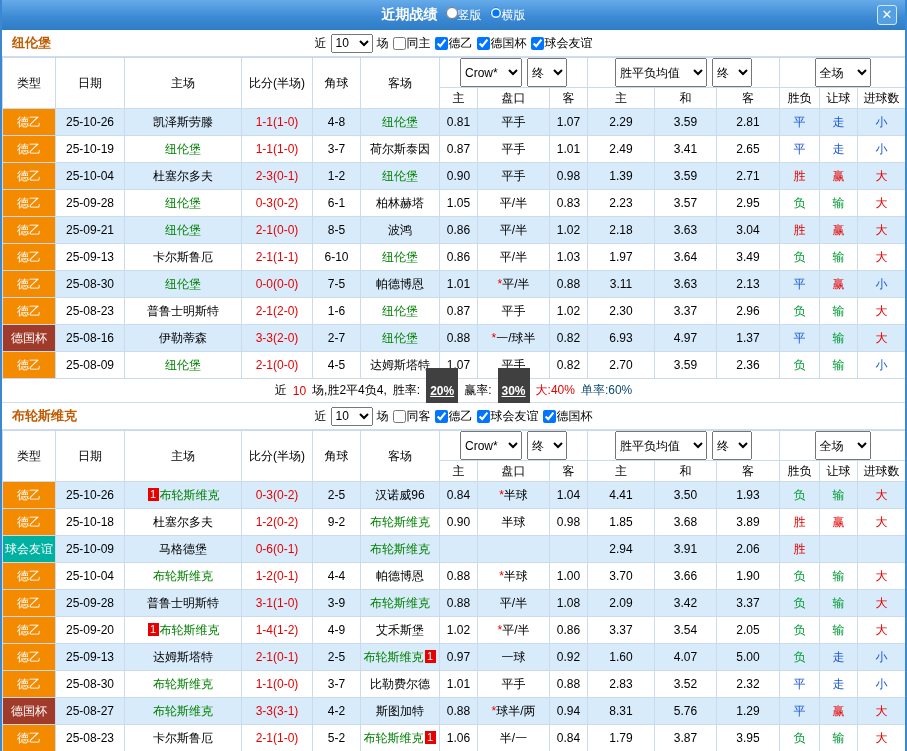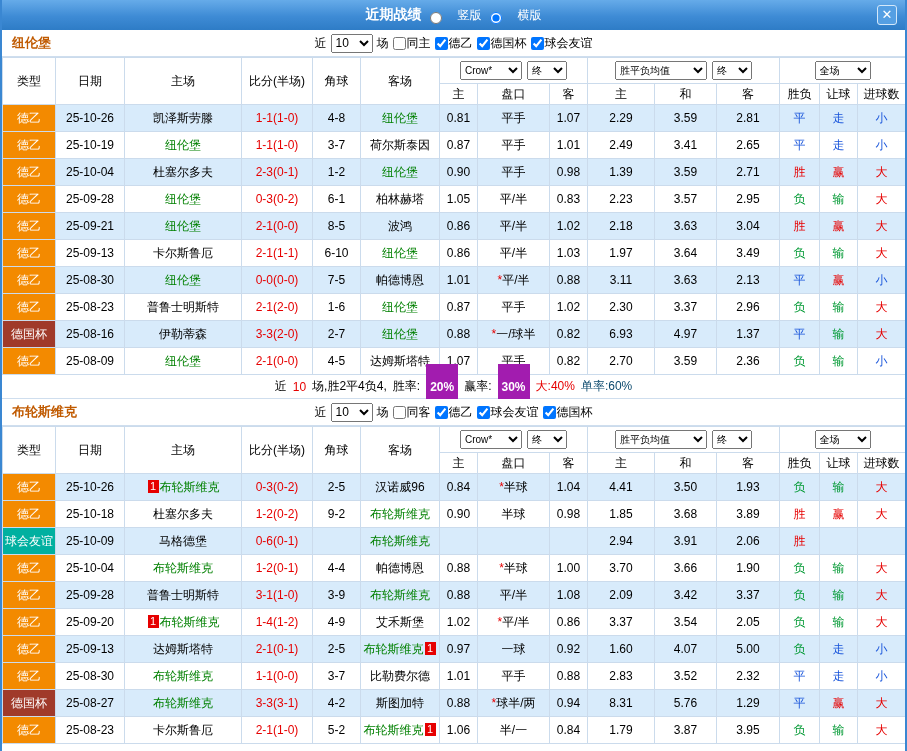--- a/index.html
+++ b/index.html
@@ -8,21 +8,21 @@
     width:907px; height:751px; overflow:hidden; background:#fff;
     border-left:2px solid #3a87d2; border-right:2px solid #3a87d2;
     font-family:"Liberation Sans","DejaVu Sans",sans-serif; font-size:12px; color:#000;
   }
   
   .topbar {
     height:30px; background:linear-gradient(180deg,#66abe9 0%,#3e8bd5 55%,#2e7cc6 100%);
     display:flex; align-items:center; justify-content:center; gap:8px; color:#fff; position:relative;
   }
   .tb-title { font-weight:bold; font-size:14px; }
-  .tb-radio { display:flex; align-items:flex-end; gap:16px; cursor:pointer; color:#fff; }
+  .tb-radio { display:flex; align-items:flex-start; gap:0; cursor:pointer; color:#fff; }
   .tb-radio input { margin:0; width:12px; height:12px; }
   .close-btn {
     position:absolute; right:8px; top:5px; width:20px; height:20px; line-height:18px;
     text-align:center; font-size:13px; font-weight:bold; color:#fff; background:#559fe3;
     border:1px solid #d4e8fa; border-radius:3px; cursor:pointer;
   }
   
   .team-band { height:27px; display:flex; align-items:center; position:relative; border-bottom:1px solid #cfdeee; background:#fff; }
   .team-name { margin-left:10px; font-weight:bold; font-size:13px; color:#c05a00; }
   .filters { position:absolute; left:50%; transform:translateX(-50%); display:flex; align-items:center; gap:4px; white-space:nowrap; }
@@ -31,35 +31,35 @@
   .filters input { margin:0; width:13px; height:13px; }
   
   table.stats { border-collapse:collapse; table-layout:fixed; width:100%; }
   .stats th, .stats td {
     border:1px solid #cbdbec; text-align:center; padding:0; font-weight:normal;
     overflow:hidden; white-space:nowrap; font-size:12px;
   }
   .stats thead th { background:#fff; }
   tr.selects-row th { height:26px; }
   .sel-wrap { display:flex; align-items:center; justify-content:center; gap:5px; }
-  select.hdr { height:19px; font-size:10px; }
+  select.hdr { height:29px; font-size:12px; }
   tr.sub-header th { height:21px; }
   .stats tbody td { height:27px; }
   .stats tbody tr.alt td { background:#d8ebfb; }
   td.type-cell { color:#fff; }
   td.score-cell { color:#e60000; }
   .team-focus { color:#008000; }
   .badge1 {
     display:inline-block; background:#e60000; color:#fff; font-size:11px; line-height:13px;
     width:11px; height:13px; vertical-align:1px; margin:0 1px;
   }
   .star { color:#e60000; }
   
   .summary { height:24px; display:flex; align-items:center; justify-content:center; gap:6px; background:#fff; border-bottom:1px solid #cfdeee; }
-  .rate-badge { background:#a21caf; color:#fff; padding:16px 4px; font-weight:bold; }
+  .rate-badge { background:#404040; color:#fff; padding:16px 4px; font-weight:bold;text-decoration:underline; }
   .sum-red { color:#e60000; }
   .sum-blue { color:#0c4a6e; }
 </style>
 </head>
 <body>
 
 <div class="topbar">
   <span class="tb-title">近期战绩</span>
   <label class="tb-radio">
     <input type="radio" name="layout" style="">

